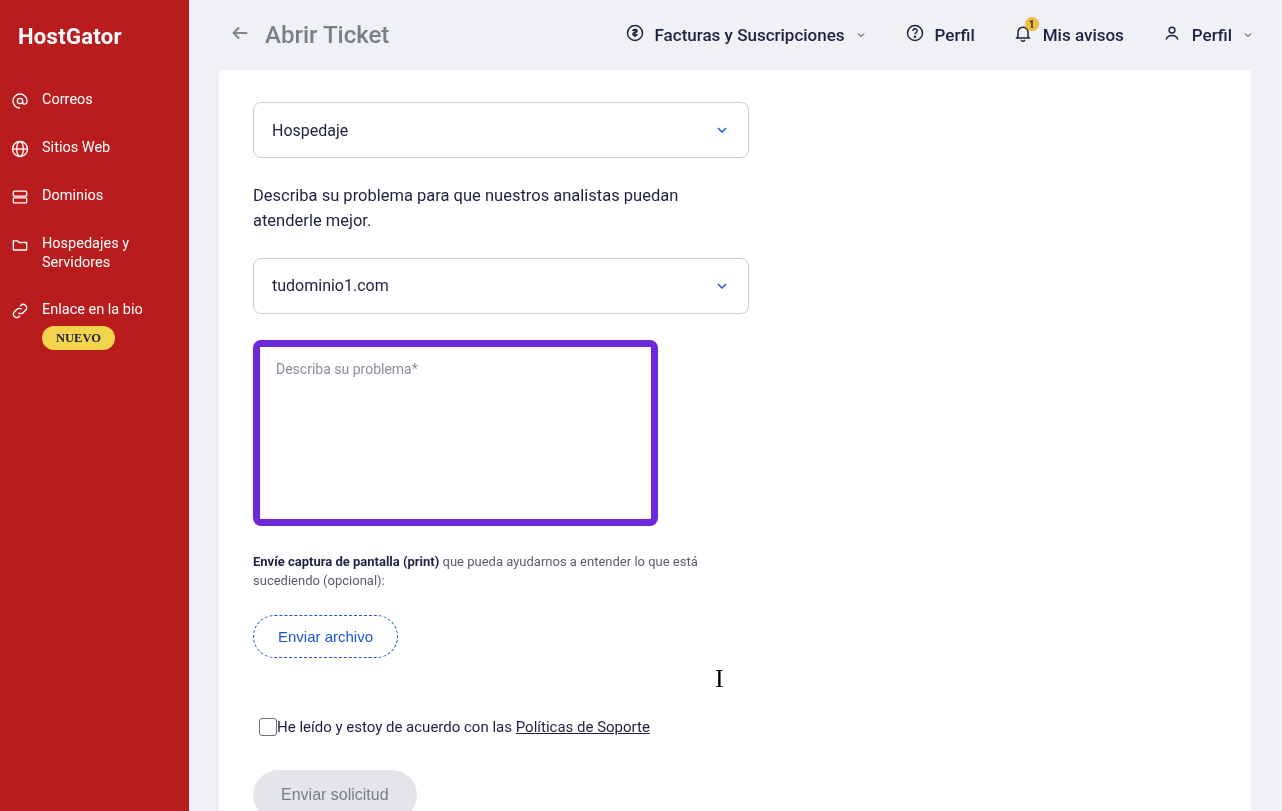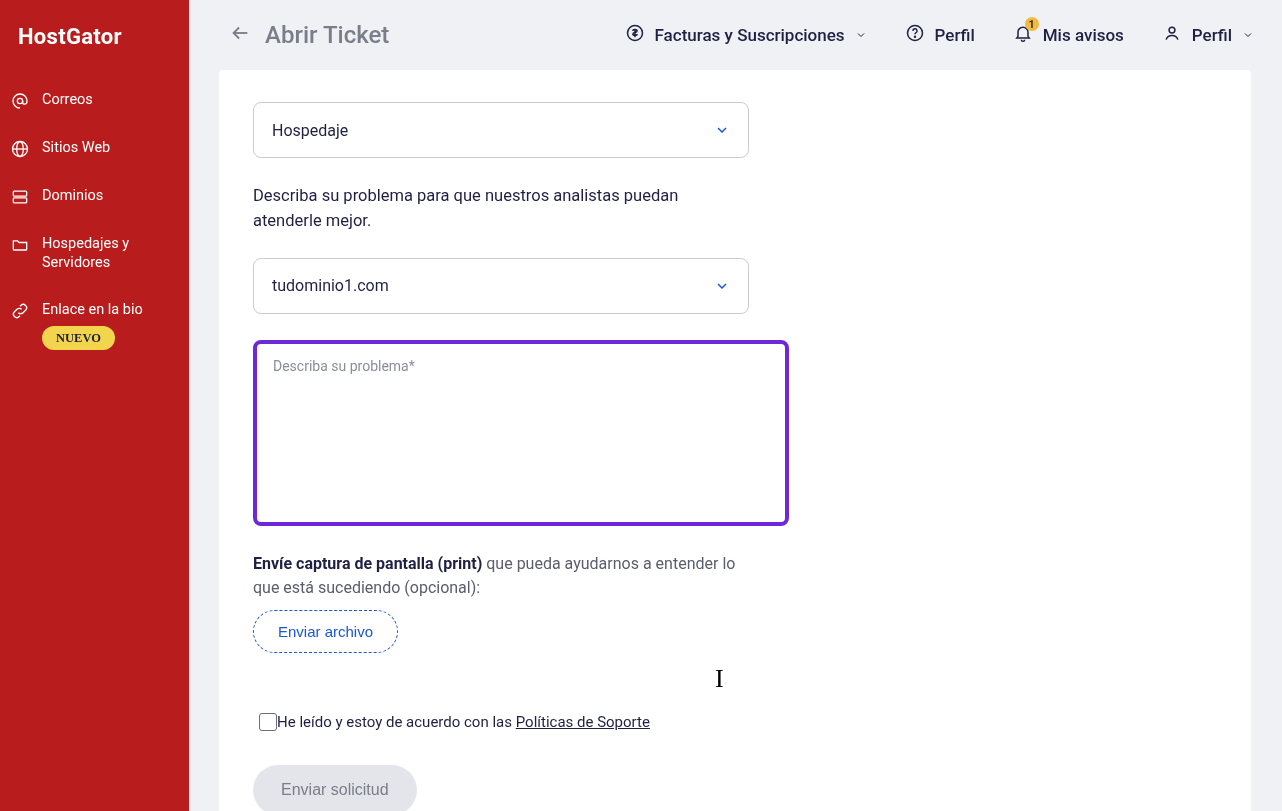--- a/index.html
+++ b/index.html
@@ -135,39 +135,39 @@
 
   .desc-text {
     width: 496px;
     font-size: 16.5px;
     color: #1f2044;
     line-height: 1.5;
     margin-bottom: 24px;
   }
 
   .textarea-box {
-    width: 536px;
+    width: 405px;
     height: 186px;
-    border: 4px solid #6d28d9;
+    border: 7px solid #6d28d9;
     border-radius: 8px;
     padding: 14px 16px;
     font-size: 14px;
     color: #8b8e9a;
     resize: none;
     font-family: inherit;
     margin-bottom: 22px;
   }
   .textarea-box::placeholder { color: #8b8e9a; }
 
   .screenshot-line {
     width: 496px;
-    font-size: 16px;
+    font-size: 13px;
     color: #5a5d6e;
     line-height: 1.5;
-    margin-bottom: 10px;
+    margin-bottom: 24px;
   }
   .screenshot-line strong { color: #1f2044; font-weight: 700; }
 
   .upload-row {
     display: flex;
     align-items: center;
     gap: 20px;
     margin-bottom: 60px;
   }
   .upload-btn {

